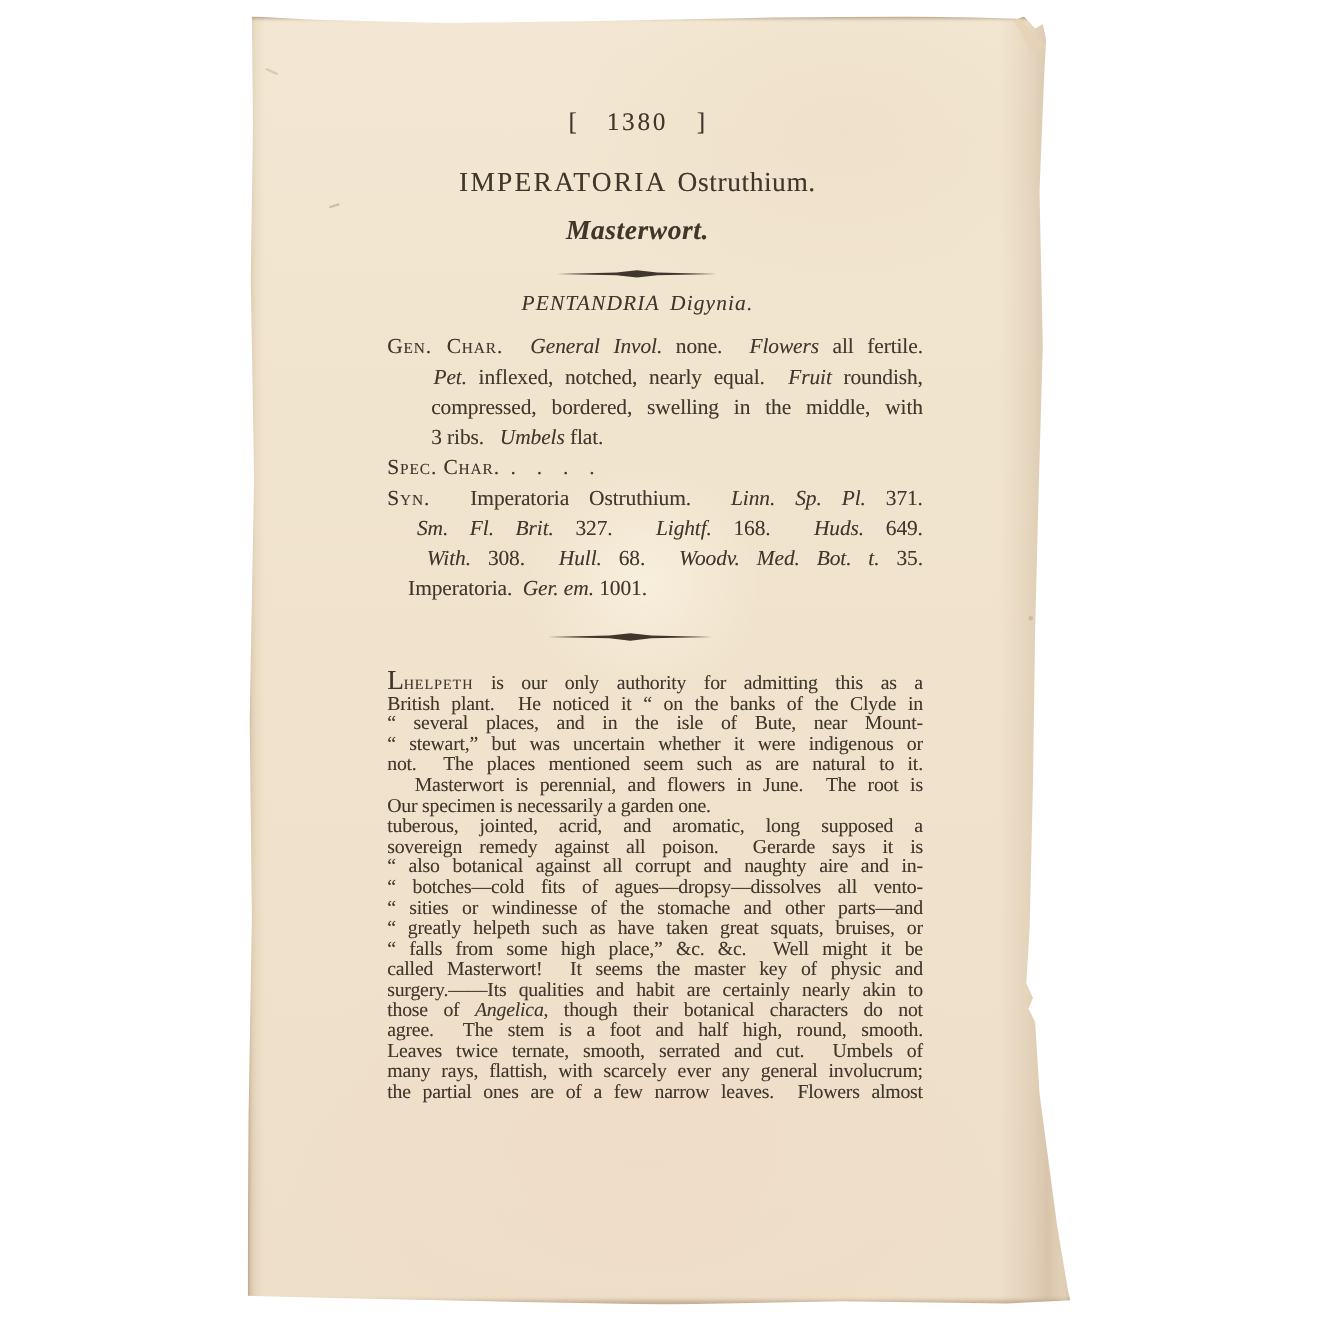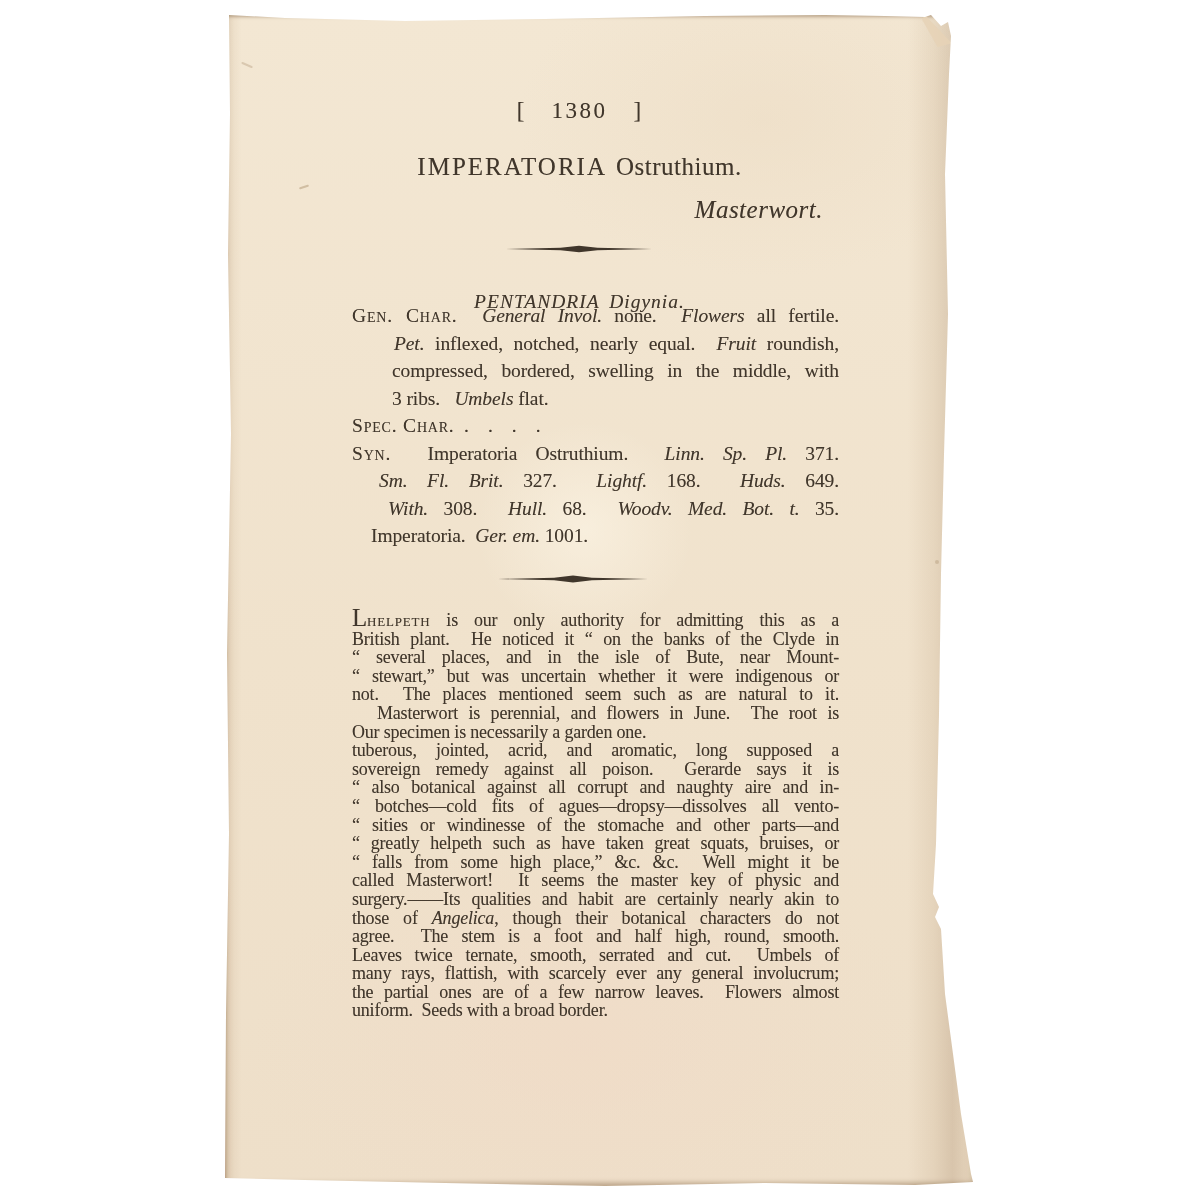--- a/index.html
+++ b/index.html
@@ -28,24 +28,24 @@
   .s1{left:74px;top:172px;width:10px;height:2px;transform:rotate(-18deg);opacity:.55;}
   .s2{left:710px;top:546px;width:4px;height:4px;border-radius:50%;opacity:.45;}
   .s3{left:16px;top:50px;width:12px;height:2px;transform:rotate(24deg);opacity:.4;}
   .col{position:absolute;left:111px;top:0;width:487px;height:100%;}
   .col > div, .col > svg{position:absolute;}
   .pageno{top:84px;width:100%;text-align:center;font-size:23px;letter-spacing:1px;}
   .pageno .num{margin:0 26px;letter-spacing:2.5px;}
   .title{top:139px;width:100%;text-align:center;font-size:25px;line-height:28px;}
   .title .genus{letter-spacing:2px;margin-right:9px;}
   .title .spname{letter-spacing:.5px;}
-  .common{top:182px;width:100%;text-align:right;font-size:25px;font-style:italic;letter-spacing:.5px;}
+  .common{top:182px;width:100%;text-align:center;font-size:25px;font-style:italic;letter-spacing:.5px;font-weight:bold;}
   .rule1{top:231px;left:170px;}
   .rule2{top:561px;left:162px;}
-  .classif{top:277px;width:100%;text-align:center;font-size:19.5px;font-style:italic;
+  .classif{top:252px;width:100%;text-align:center;font-size:19.5px;font-style:italic;
            letter-spacing:1px;word-spacing:4px;}
   .charblock{top:288px;width:100%;font-size:19.5px;line-height:27.5px;letter-spacing:-.1px;}
   .bodyblock{top:597px;width:100%;font-size:18px;line-height:18.6px;letter-spacing:-.2px;}
   .tline{width:100%;box-sizing:border-box;margin-left:16px;}
   .tline.just{text-align:justify;text-align-last:justify;}
   .it{font-style:italic;}
   .sc{font-variant:small-caps;letter-spacing:.8px;}
   .lead{font-size:1.38em;line-height:0;}
   .stage *{text-shadow:0 0 .4px rgba(64,54,43,.35);}
   .rule polygon{fill:var(--ink,#40362b);}
@@ -108,17 +108,16 @@
           <div class="tline just"><span>“ sities or windinesse of the stomache and other parts—and</span></div>
           <div class="tline just"><span>“ greatly helpeth such as have taken great squats, bruises, or</span></div>
           <div class="tline just"><span>“ falls from some high place,” &amp;c. &amp;c.&nbsp; Well might it be</span></div>
           <div class="tline just"><span>called Masterwort!&nbsp; It seems the master key of physic and</span></div>
           <div class="tline just"><span>surgery.——Its qualities and habit are certainly nearly akin to</span></div>
           <div class="tline just"><span>those of </span><span class="it">Angelica</span><span>, though their botanical characters do not</span></div>
           <div class="tline just"><span>agree.&nbsp; The stem is a foot and half high, round, smooth.</span></div>
           <div class="tline just"><span>Leaves twice ternate, smooth, serrated and cut.&nbsp; Umbels of</span></div>
           <div class="tline just"><span>many rays, flattish, with scarcely ever any general involucrum;</span></div>
           <div class="tline just"><span>the partial ones are of a few narrow leaves.&nbsp; Flowers almost</span></div>
-          <div class="tline"><span>uniform.&nbsp; Seeds with a broad border.</span></div>
         </div>
     </div>
   </div>
 </div>
 
 </body></html>

